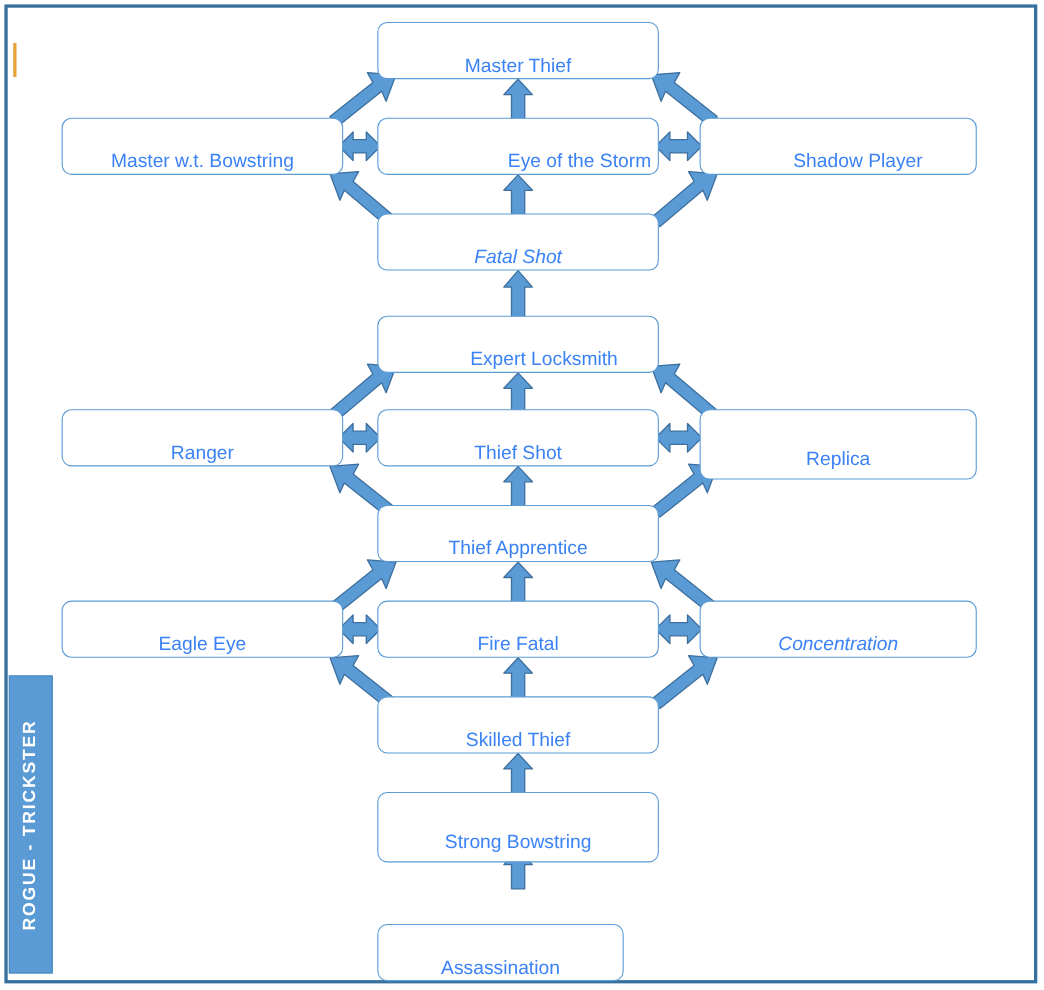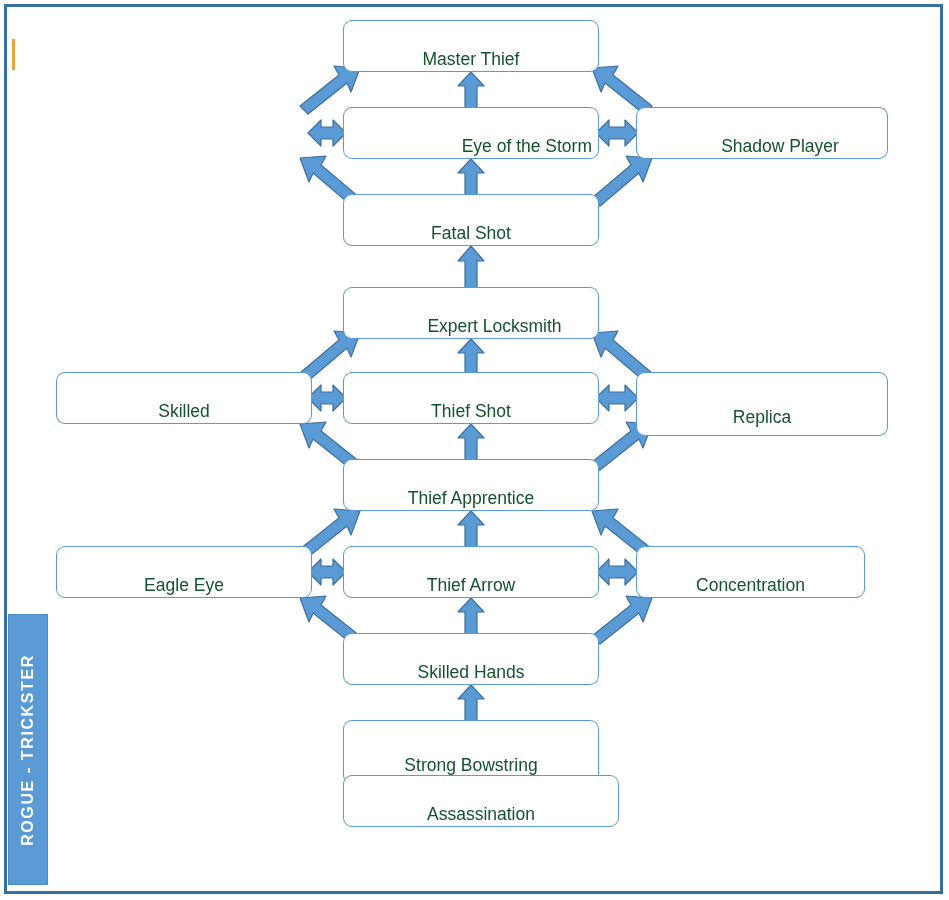--- a/index.html
+++ b/index.html
@@ -67,21 +67,21 @@
     box-sizing: border-box;
     background: #ffffff;
     border: 1.6px solid #5B9BD5;
     border-radius: 9px;
     display: flex;
     align-items: center;
     justify-content: center;
     z-index: 5;
   }
   .skill-box .skill-label {
-    color: #14532d;
+    color: #3b82f6;
     font-size: 17.5px;
     font-family: "Liberation Sans", sans-serif;
     text-align: center;
     line-height: 1.1;
     padding: 0 6px;
     white-space: nowrap;
     margin-top: 27px;
   }
   
   .arrow {
@@ -257,74 +257,77 @@
       <svg width="68" height="54" viewBox="0 0 68 54">
           <polygon points="4,6 30,4 25,13 64,44 56,52 17,21 13,30" fill="#5B9BD5" stroke="#3D6F9E" stroke-width="1.2" stroke-linejoin="round"></polygon>
         </svg>
     </div>
   </div>
 
   <div class="skill-box" style="left:343px; top:20px; width:256px; height:52px;">
     <span class="skill-label">Master Thief</span>
   </div>
 
+  <div class="skill-box" style="left:56px; top:107px; width:256px; height:52px;">
+    <span class="skill-label">Master w.t. Bowstring</span>
+  </div>
 
   <div class="skill-box" style="left:343px; top:107px; width:256px; height:52px;justify-content:flex-end;">
     <span class="skill-label">Eye of the Storm</span>
   </div>
 
   <div class="skill-box" style="left:636px; top:107px; width:252px; height:52px;padding-left:36px;">
     <span class="skill-label">Shadow Player</span>
   </div>
 
-  <div class="skill-box" style="left:343px; top:194px; width:256px; height:52px;">
+  <div class="skill-box" style="left:343px; top:194px; width:256px; height:52px;font-style:italic;">
     <span class="skill-label">Fatal Shot</span>
   </div>
 
   <div class="skill-box" style="left:343px; top:287px; width:256px; height:52px;padding-left:47px;">
     <span class="skill-label">Expert Locksmith</span>
   </div>
 
   <div class="skill-box" style="left:56px; top:372px; width:256px; height:52px;">
-    <span class="skill-label">Skilled</span>
+    <span class="skill-label">Ranger</span>
   </div>
 
   <div class="skill-box" style="left:343px; top:372px; width:256px; height:52px;">
     <span class="skill-label">Thief Shot</span>
   </div>
 
   <div class="skill-box" style="left:636px; top:372px; width:252px; height:64px;">
     <span class="skill-label">Replica</span>
   </div>
 
   <div class="skill-box" style="left:343px; top:459px; width:256px; height:52px;">
     <span class="skill-label">Thief Apprentice</span>
   </div>
 
   <div class="skill-box" style="left:56px; top:546px; width:256px; height:52px;">
     <span class="skill-label">Eagle Eye</span>
   </div>
 
   <div class="skill-box" style="left:343px; top:546px; width:256px; height:52px;">
-    <span class="skill-label">Thief Arrow</span>
-  </div>
-
-  <div class="skill-box" style="left:636px; top:546px; width:229px; height:52px;">
+    <span class="skill-label">Fire Fatal</span>
+  </div>
+
+  <div class="skill-box" style="left:636px; top:546px; width:252px; height:52px;font-style:italic;">
     <span class="skill-label">Concentration</span>
   </div>
 
   <div class="skill-box" style="left:343px; top:633px; width:256px; height:52px;">
-    <span class="skill-label">Skilled Hands</span>
+    <span class="skill-label">Skilled Thief</span>
   </div>
 
   <div class="skill-box" style="left:343px; top:720px; width:256px; height:64px;">
     <span class="skill-label">Strong Bowstring</span>
   </div>
 
-  <div class="skill-box" style="left:343px; top:775px; width:276px; height:52px;">
+  <div class="skill-box" style="left:343px; top:840px; width:224px; height:52px;">
     <span class="skill-label">Assassination</span>
   </div>
 
   <div id="class-banner">
     <span class="banner-text">ROGUE - TRICKSTER</span>
   </div>
 
   <div id="outer-frame">
     <div id="frame-accent"></div>
   </div>

